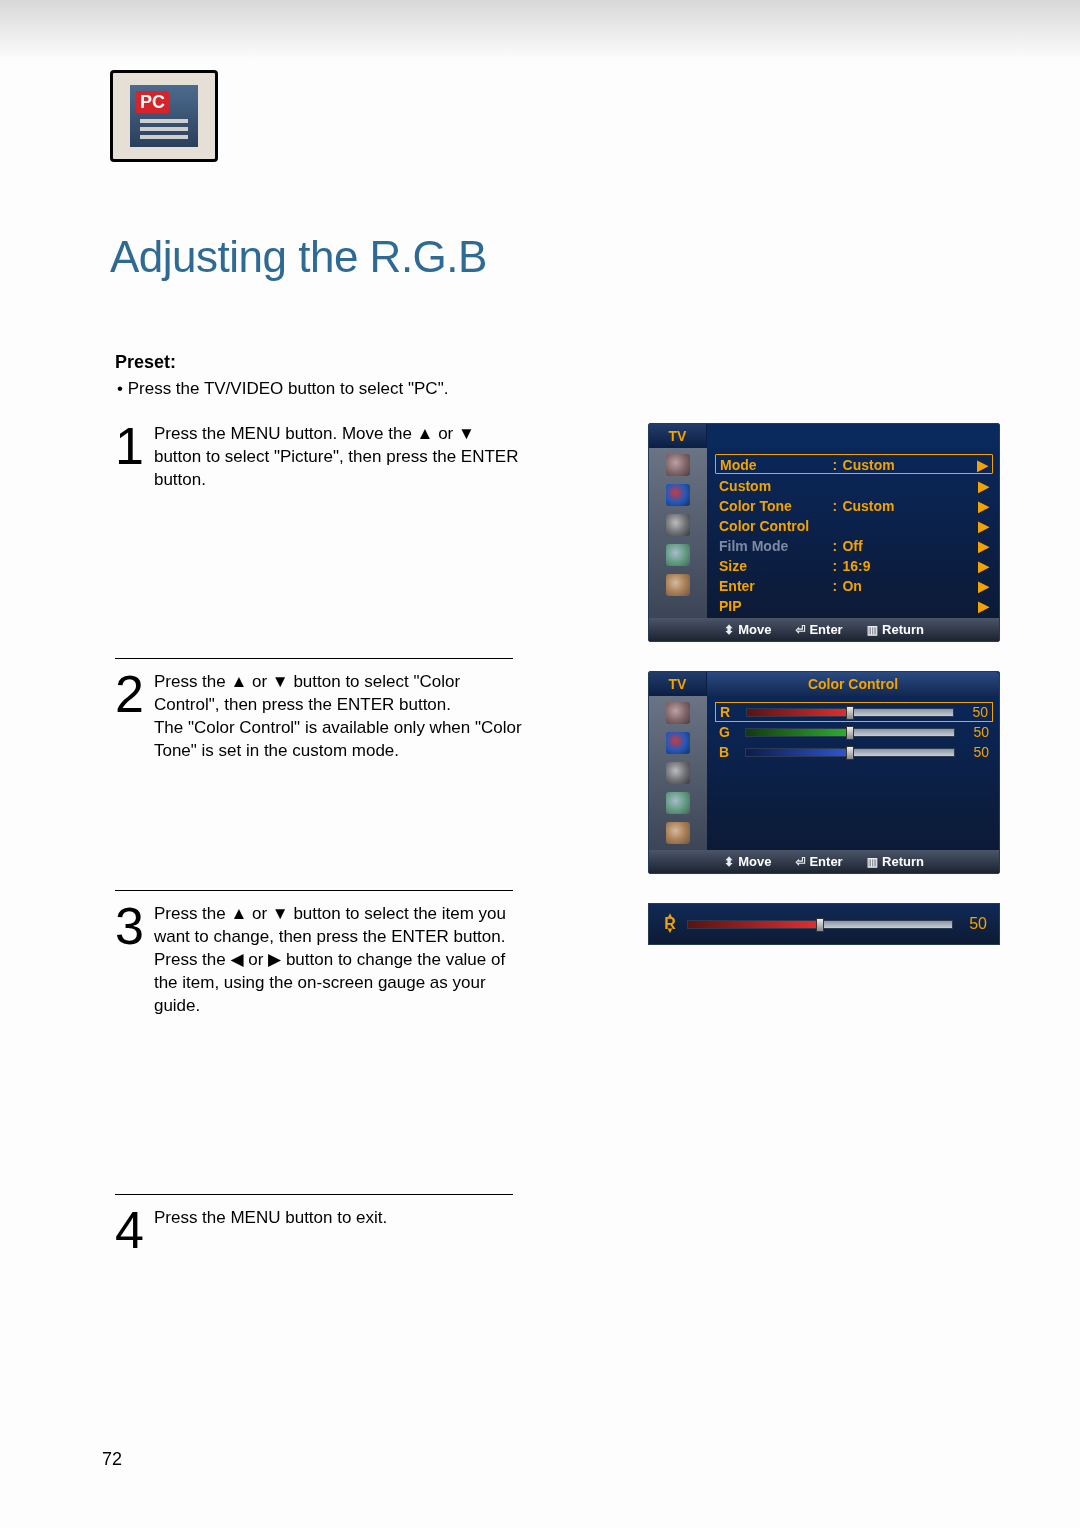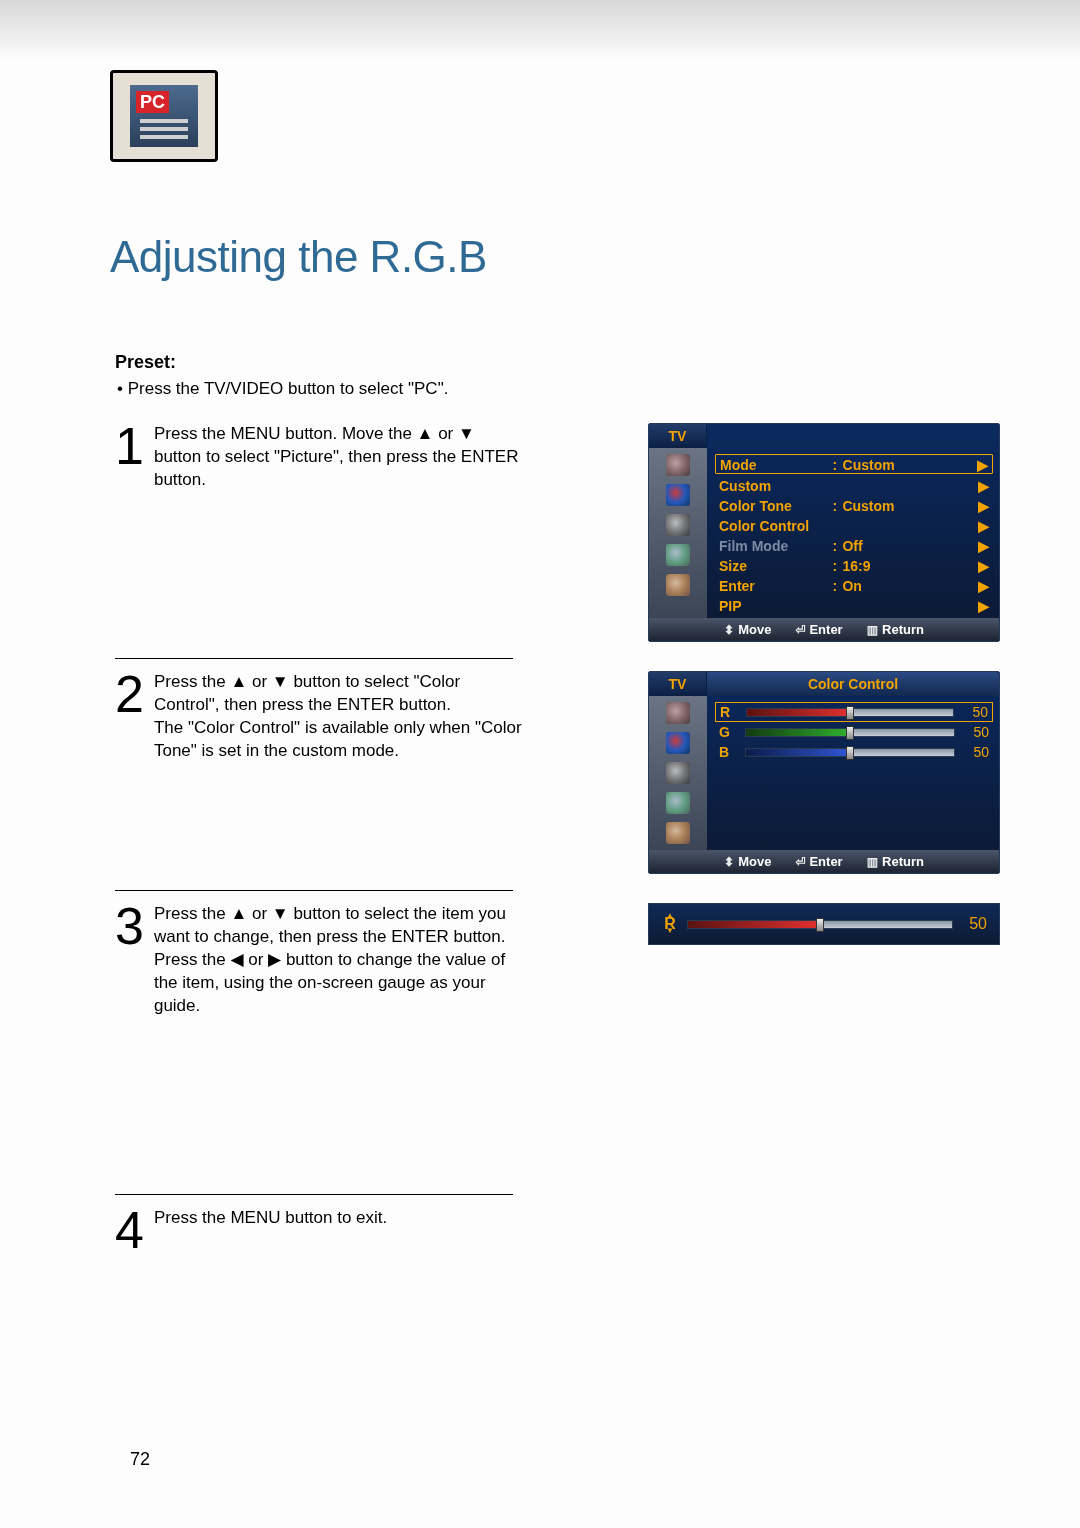--- a/index.html
+++ b/index.html
@@ -267,21 +267,21 @@
     width: 352px;
     background: linear-gradient(to bottom, #102a56, #0d1a34);
     border: 1px solid #233a5a;
     padding: 10px 12px;
   }
   .osd-single .slider-letter { display:flex; flex-direction:column; align-items:center; line-height:0.6; }
   .osd-single .ud { font-size:8px; color:#f2a300; }
 
   .page-number {
     position: absolute;
-    left: 130px;
+    left: 102px;
     bottom: 58px;
     font-size: 18px;
     color: #000;
   }
   .spacer-gap { height: 160px; }
 </style>
 </head>
 <body>
 
 <div class="page">

